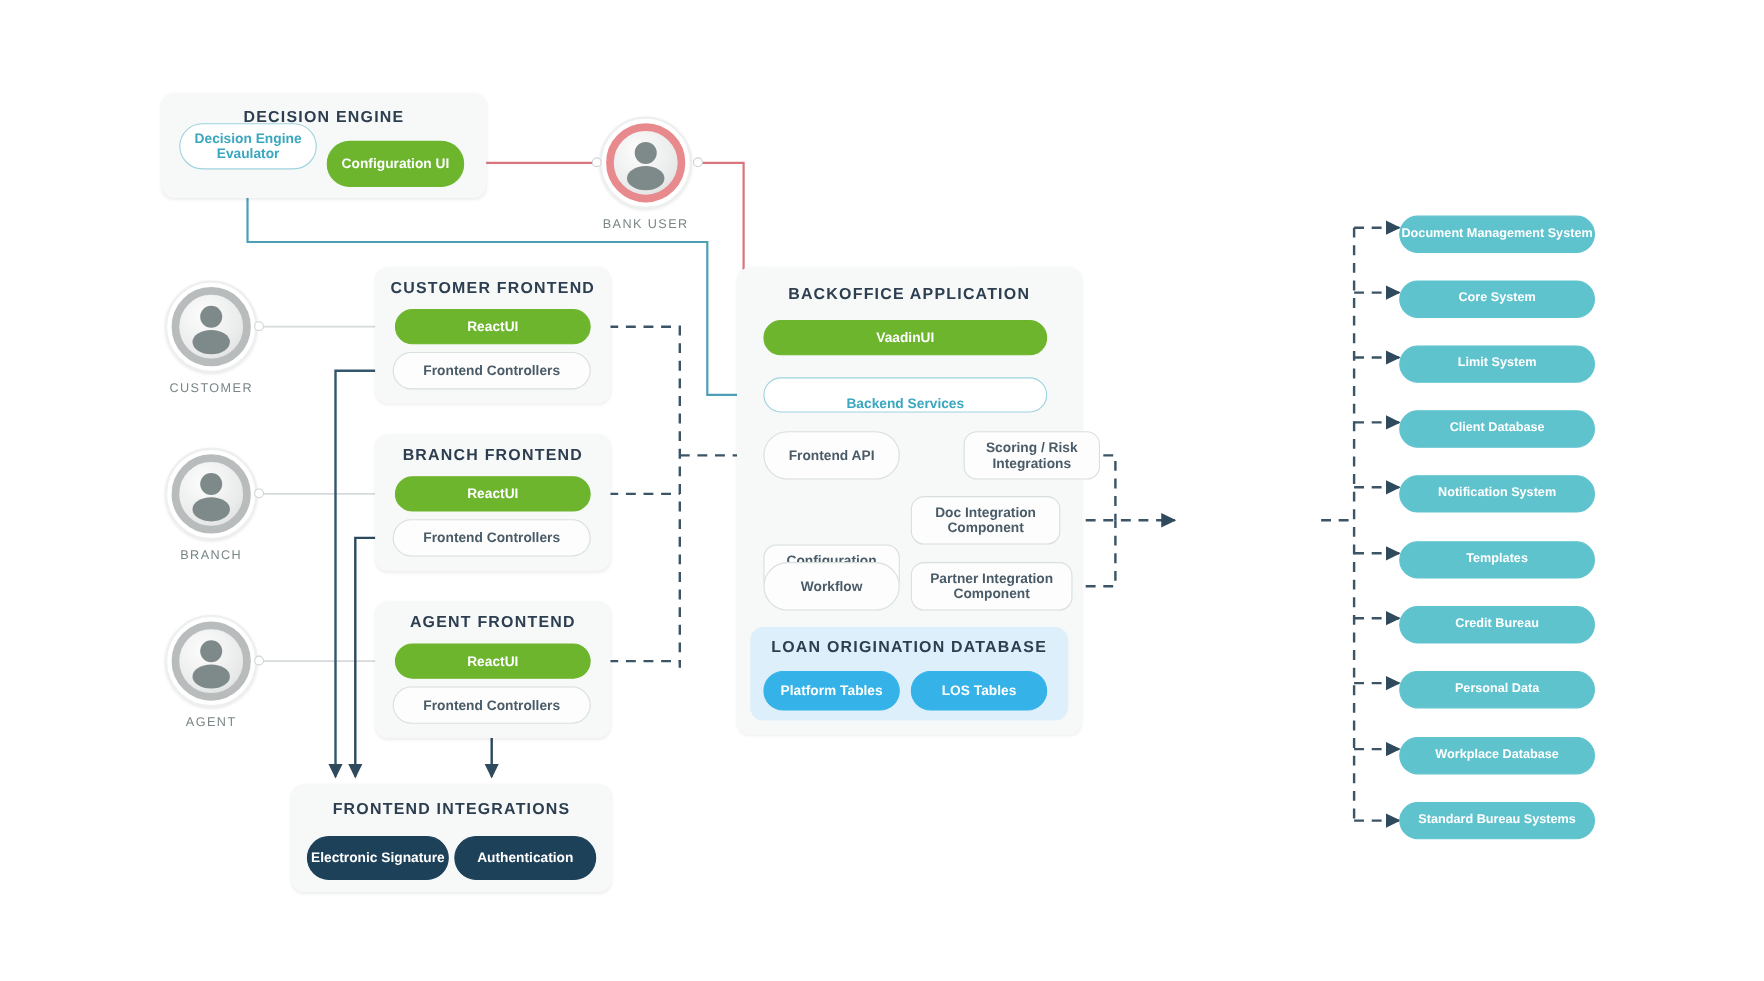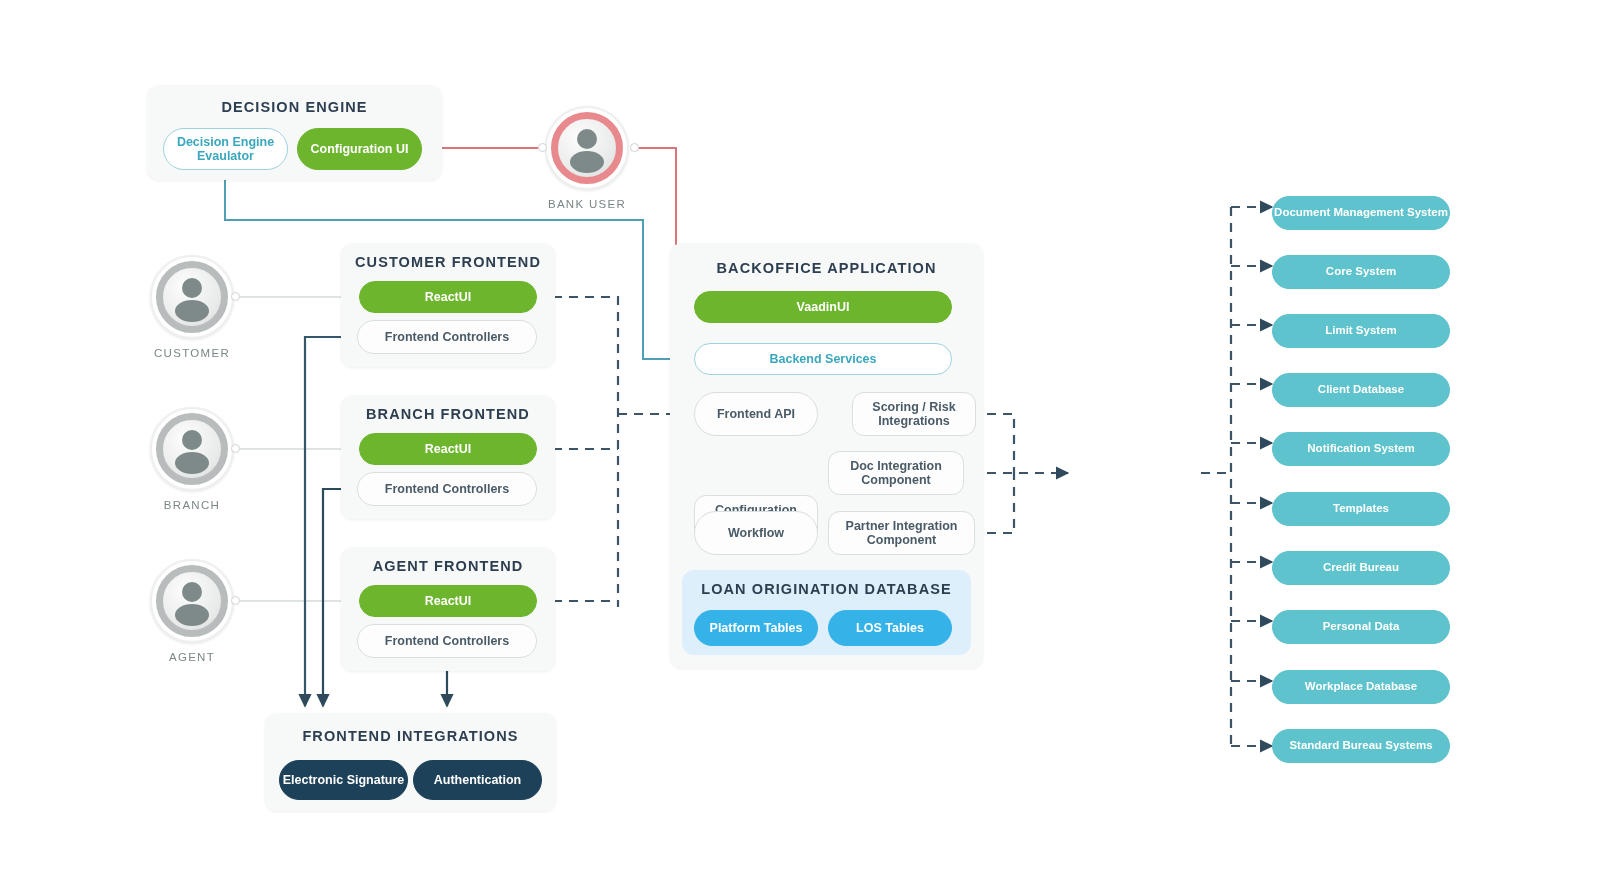--- a/index.html
+++ b/index.html
@@ -140,21 +140,21 @@
     <path d="M1231,503 L1272,503" stroke="#3b5566" stroke-width="2.2" fill="none" stroke-dasharray="9 7" marker-end="url(#arrowDash)"></path>
     <path d="M1231,562 L1272,562" stroke="#3b5566" stroke-width="2.2" fill="none" stroke-dasharray="9 7" marker-end="url(#arrowDash)"></path>
     <path d="M1231,621 L1272,621" stroke="#3b5566" stroke-width="2.2" fill="none" stroke-dasharray="9 7" marker-end="url(#arrowDash)"></path>
     <path d="M1231,681 L1272,681" stroke="#3b5566" stroke-width="2.2" fill="none" stroke-dasharray="9 7" marker-end="url(#arrowDash)"></path>
     <path d="M1231,746 L1272,746" stroke="#3b5566" stroke-width="2.2" fill="none" stroke-dasharray="9 7" marker-end="url(#arrowDash)"></path>
   </svg>
 
   <div class="panel" style="left:147px; top:85px; width:295px; height:95px;">
     <div class="panel-title" style="top:14px;">DECISION ENGINE</div>
   </div>
-  <div class="node outline-teal" style="left:163px; top:128px; width:125px; height:42px;">
+  <div class="node outline-teal" style="left:163px; top:112px; width:125px; height:42px;">
     <span>Decision Engine Evaulator</span>
   </div>
   <div class="node green" style="left:297px; top:128px; width:125px; height:42px;">
     <span>Configuration UI</span>
   </div>
 
   <div class="actor bank" style="left:545px; top:106px; width:84px; height:84px;">
     <div class="ring"></div>
     <div class="ring-inner"></div>
     <svg class="glyph" viewBox="0 0 72 72">
@@ -238,28 +238,28 @@
   <div class="node navy" style="left:413px; top:760px; width:129px; height:40px;">
     <span>Authentication</span>
   </div>
 
   <div class="panel" style="left:670px; top:243px; width:313px; height:425px;">
     <div class="panel-title" style="top:17px;">BACKOFFICE APPLICATION</div>
   </div>
   <div class="node green" style="left:694px; top:291px; width:258px; height:32px;">
     <span>VaadinUI</span>
   </div>
-  <div class="node outline-teal" style="left:694px; top:343px; width:258px; height:32px;">
+  <div class="node outline-teal" style="left:694px; top:343px; width:258px; height:32px;align-items:flex-end;">
     <span>Backend Services</span>
   </div>
 
   <div class="node outline-grey" style="left:694px; top:392px; width:124px; height:44px;">
     <span>Frontend API</span>
   </div>
-  <div class="node outline-grey" style="left:852px; top:392px; width:124px; height:44px; border-radius:12px;">
+  <div class="node outline-grey" style="left:876px; top:392px; width:124px; height:44px; border-radius:12px;">
     <span>Scoring / Risk Integrations</span>
   </div>
 
   <div class="node outline-grey" style="left:694px; top:451px; width:124px; height:44px; border-radius:12px;margin-top:44px;">
     <span>Configuration Management</span>
   </div>
   <div class="node outline-grey" style="left:828px; top:451px; width:136px; height:44px; border-radius:12px;">
     <span>Doc Integration Component</span>
   </div>
 

